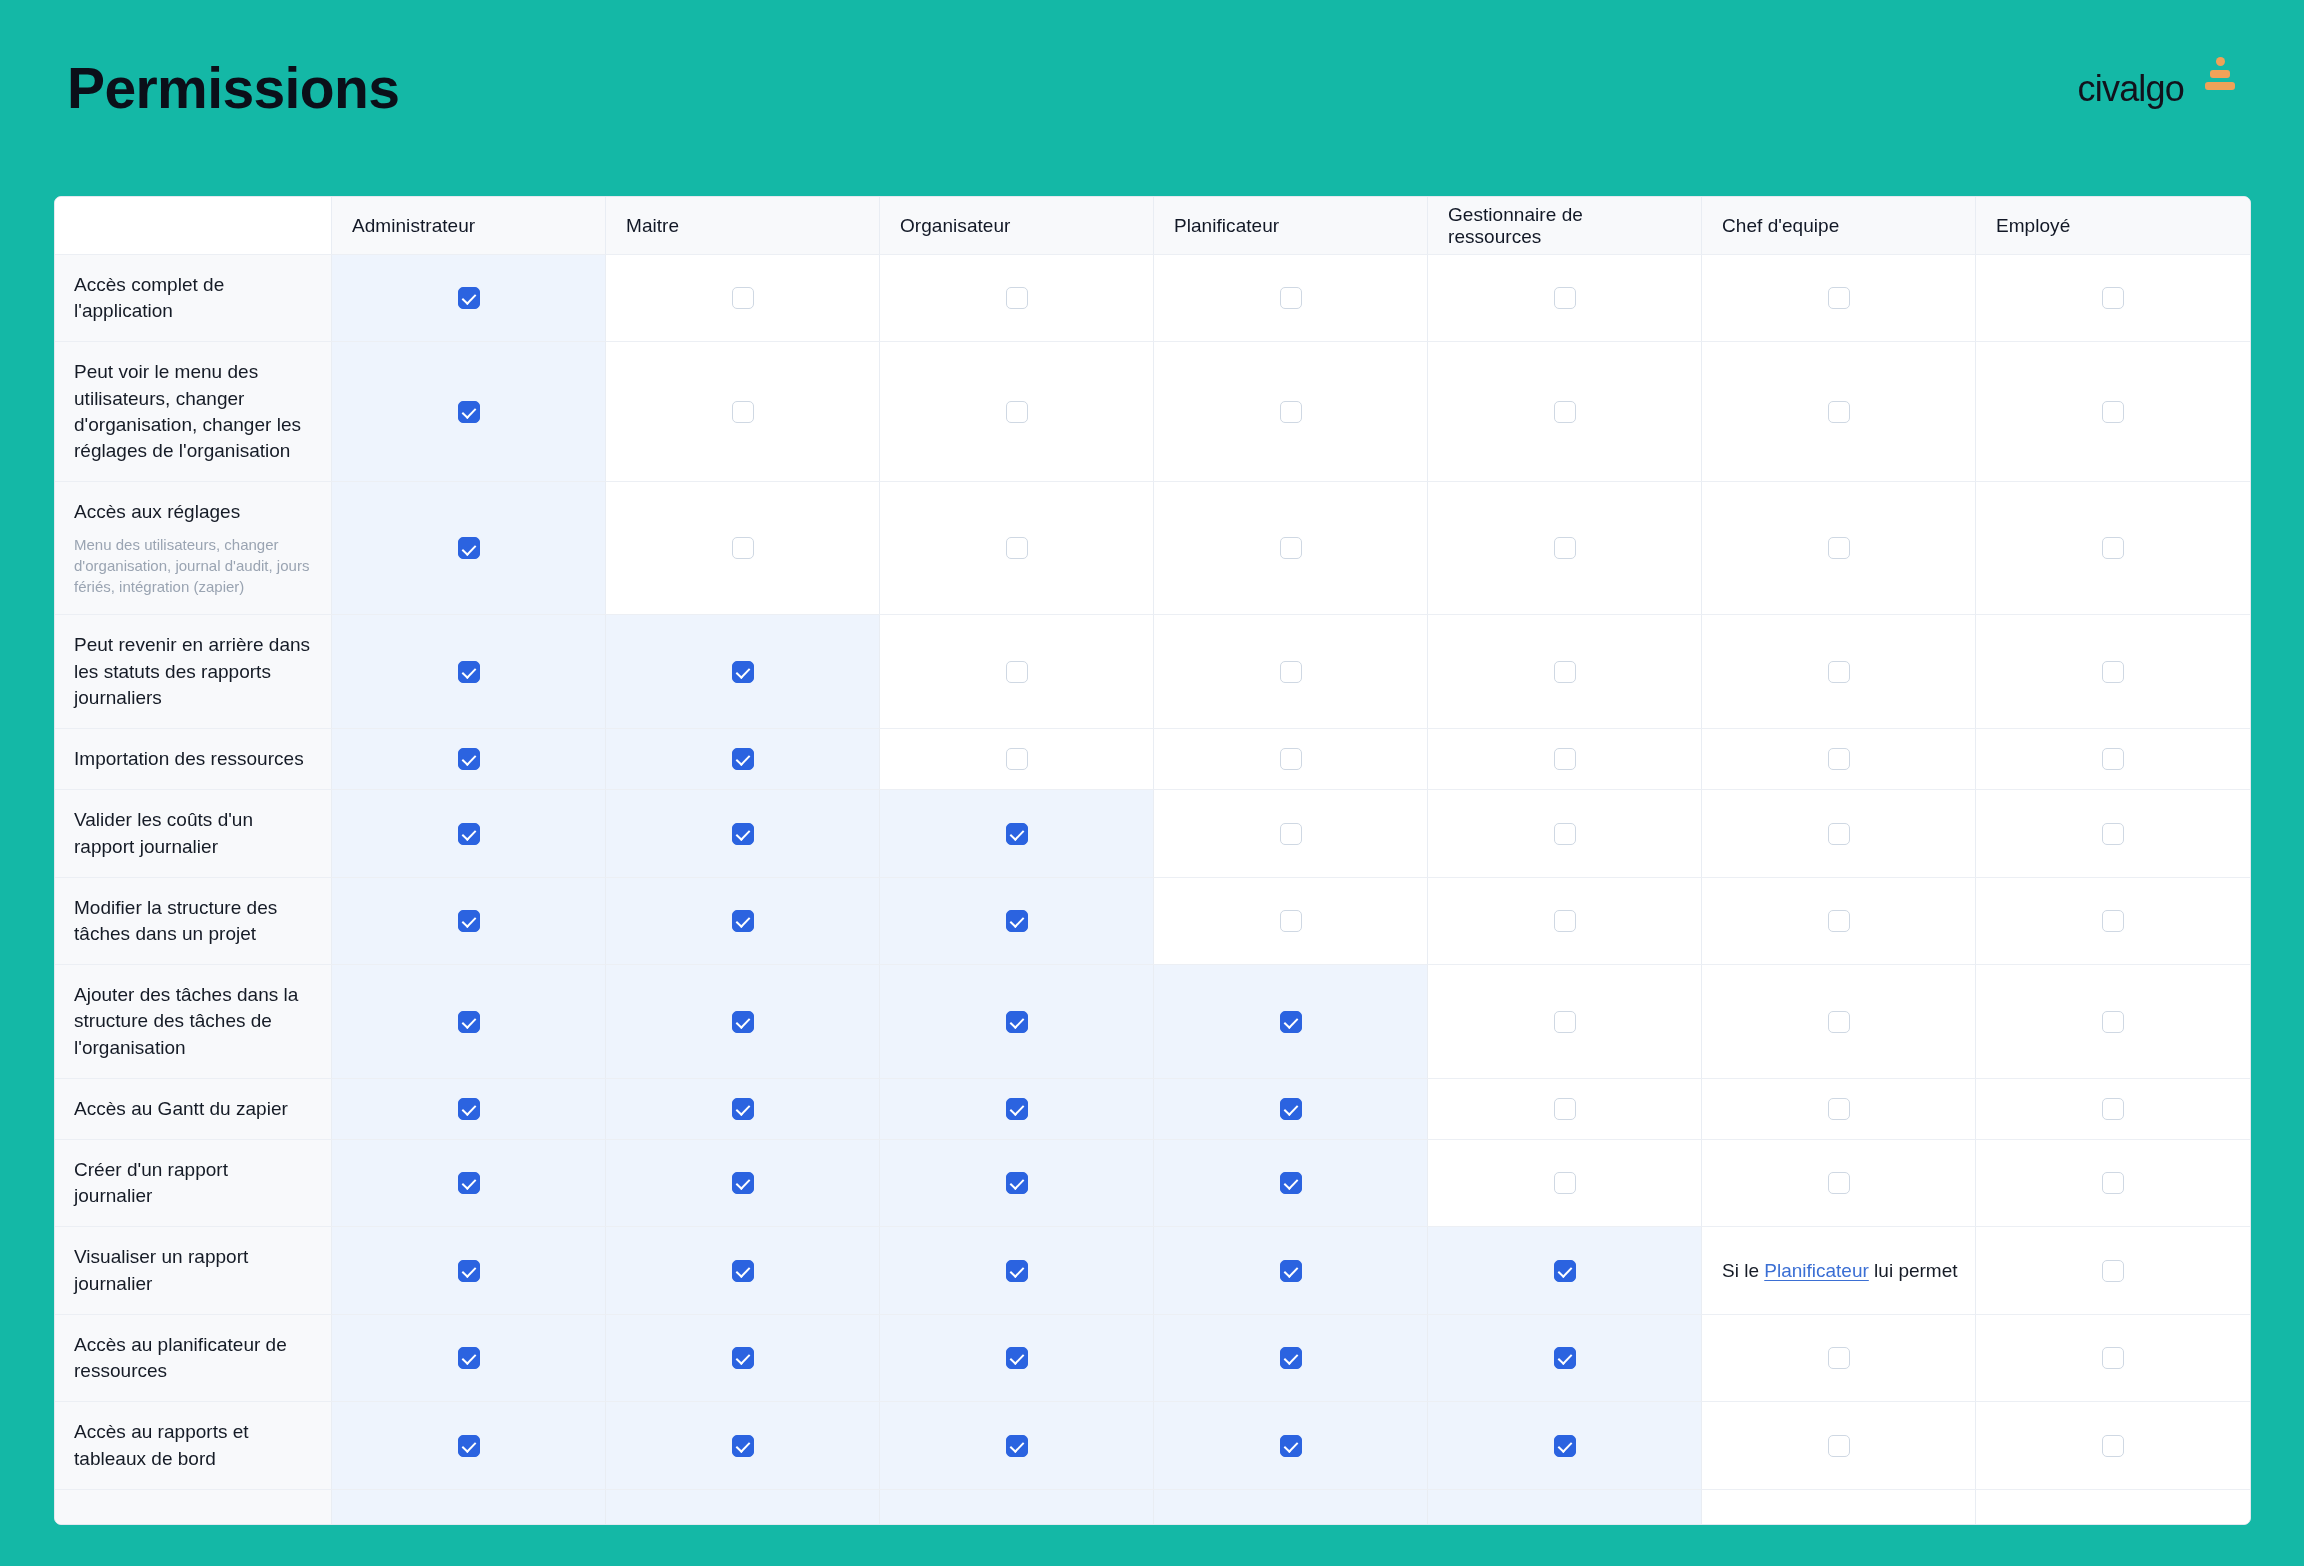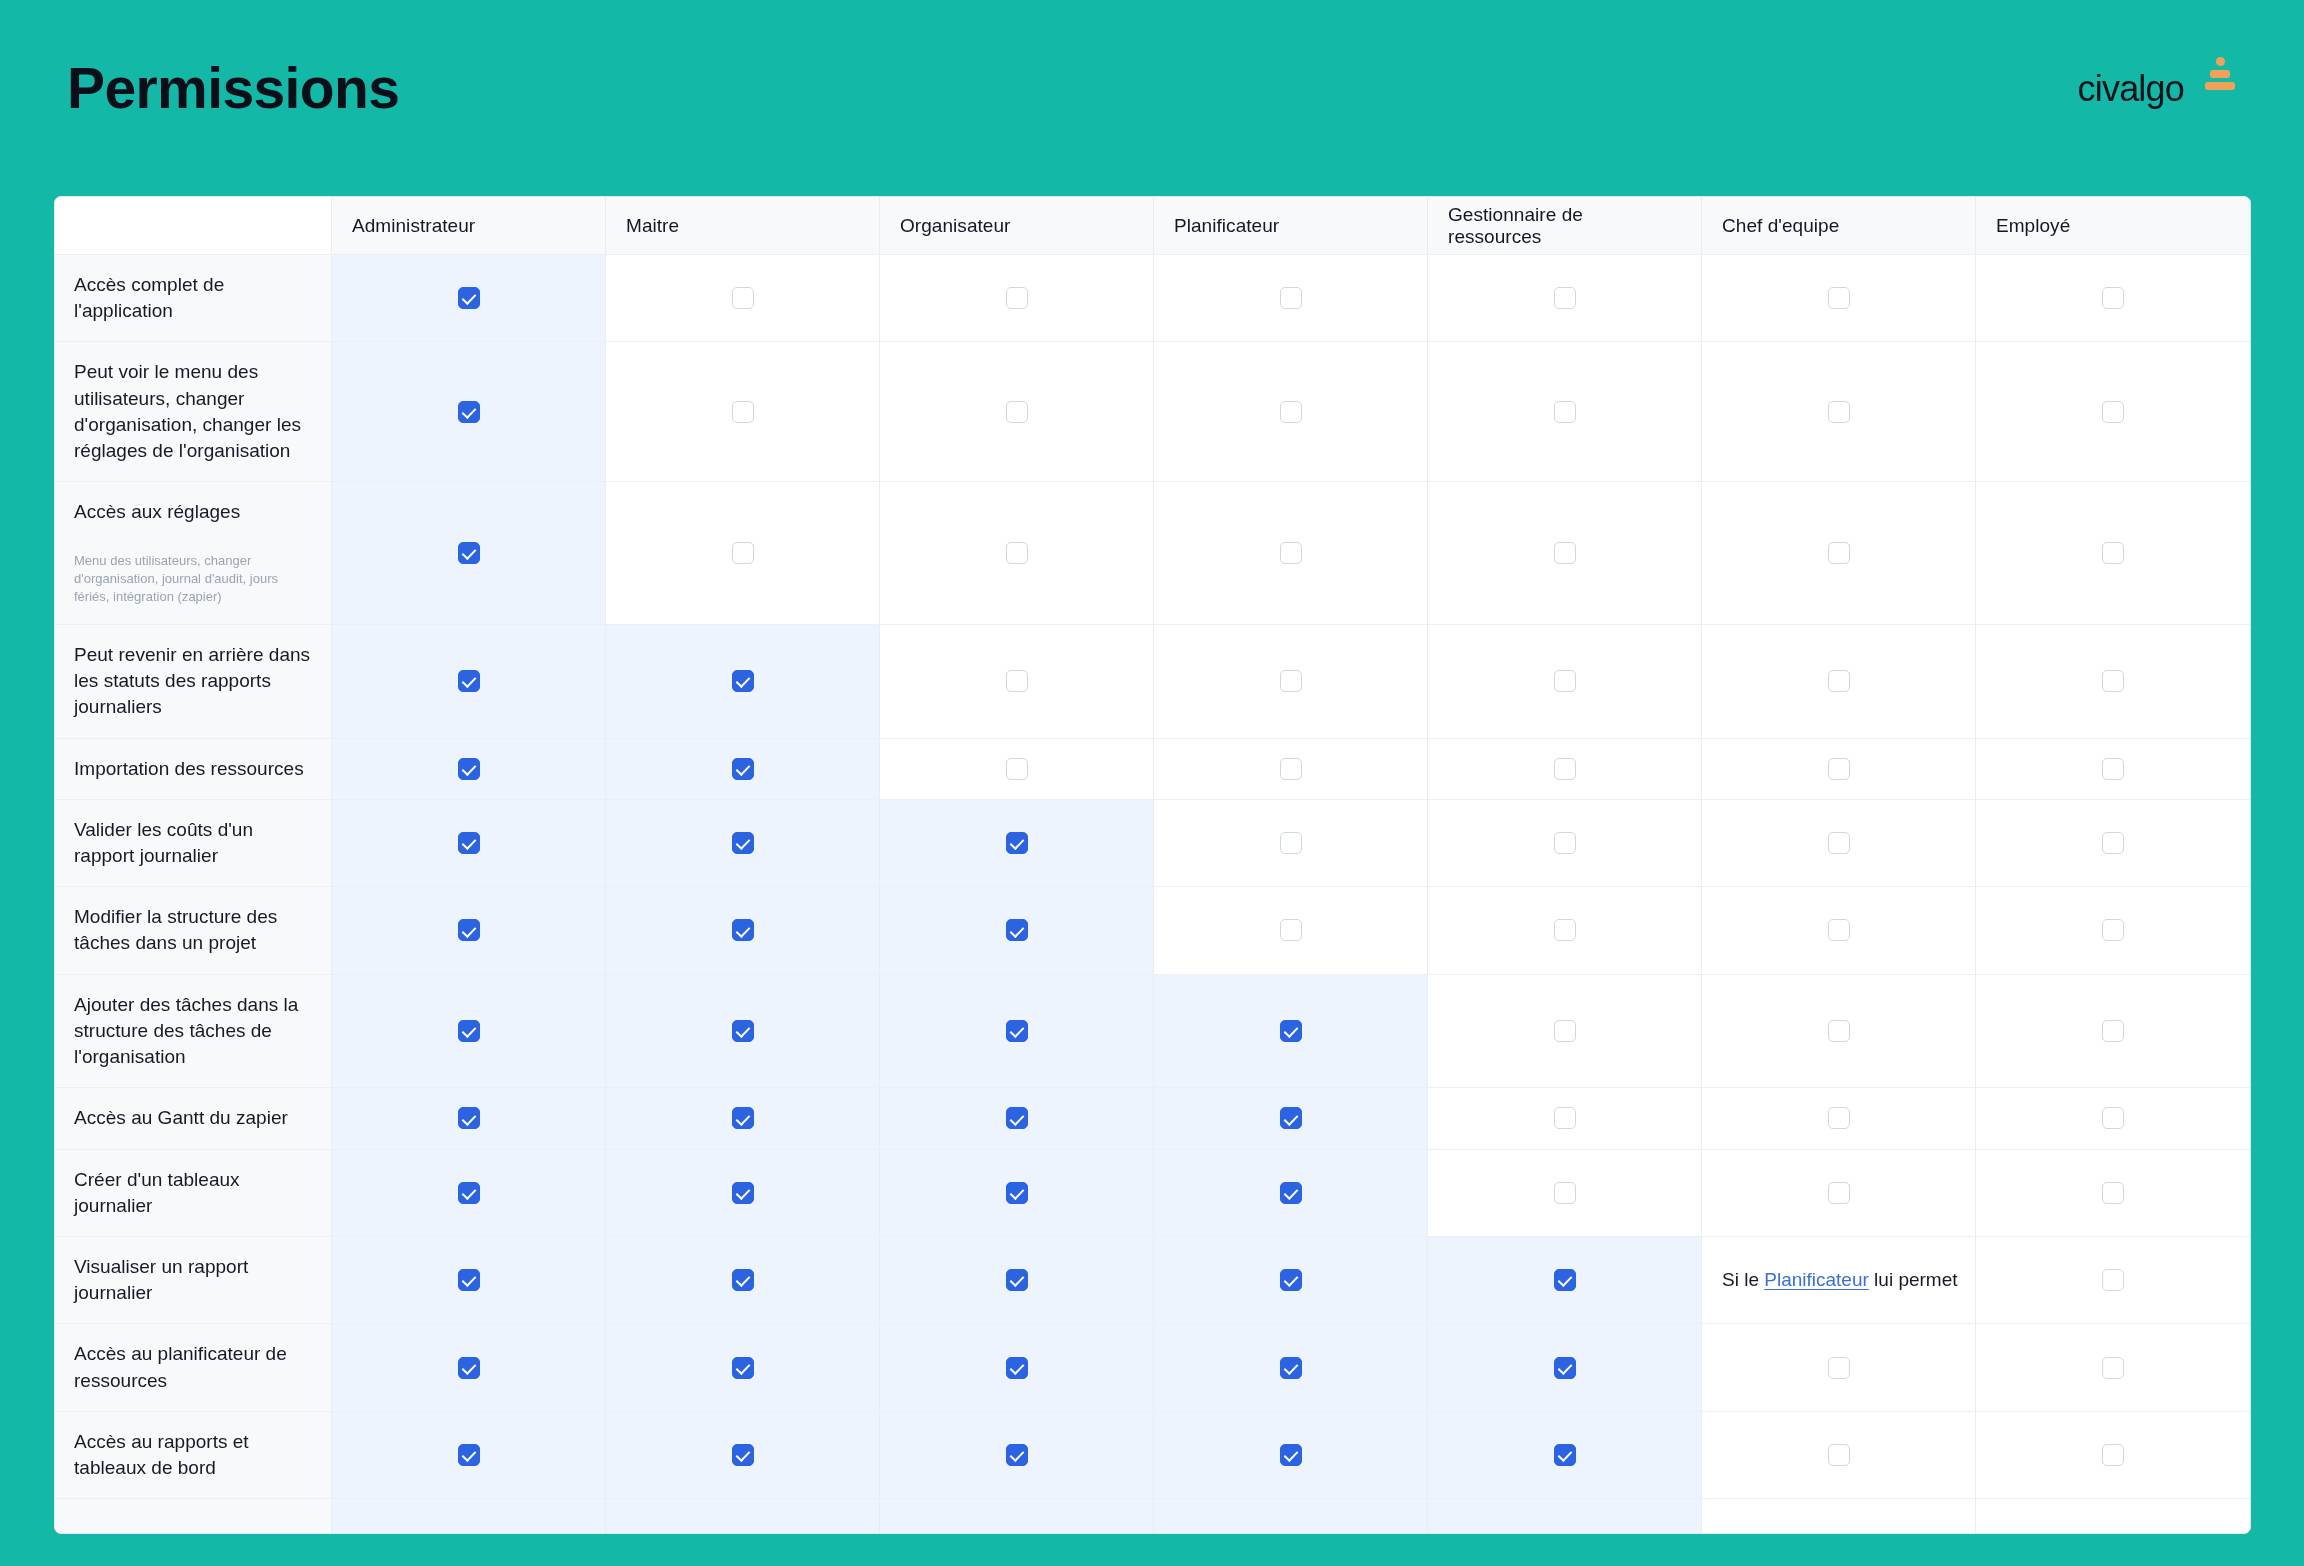--- a/index.html
+++ b/index.html
@@ -117,22 +117,22 @@
   td.label {
     background: #f8f9fb;
     padding: 17px 20px 17px 19px;
     font-size: 19px;
     line-height: 1.38;
     color: #151b26;
     letter-spacing: 0.02px;
   }
   td.label .sub {
     display: block;
-    margin-top: 26px;
-    font-size: 13px;
+    margin-top: 8px;
+    font-size: 15px;
     line-height: 1.42;
     color: #9aa4b2;
     letter-spacing: 0.01px;
   }
 
   td.cell {
     background: #ffffff;
     text-align: center;
     padding: 0;
   }
@@ -307,21 +307,21 @@
             <td class="label"><span>Accès au Gantt du zapier</span></td>
             <td class="cell on"><span class="cb on"></span></td>
             <td class="cell on"><span class="cb on"></span></td>
             <td class="cell on"><span class="cb on"></span></td>
             <td class="cell on"><span class="cb on"></span></td>
             <td class="cell"><span class="cb off"></span></td>
             <td class="cell"><span class="cb off"></span></td>
             <td class="cell"><span class="cb off"></span></td>
           </tr>
           <tr>
-            <td class="label"><span>Créer d'un tableaux journalier</span></td>
+            <td class="label"><span>Créer d'un rapport journalier</span></td>
             <td class="cell on"><span class="cb on"></span></td>
             <td class="cell on"><span class="cb on"></span></td>
             <td class="cell on"><span class="cb on"></span></td>
             <td class="cell on"><span class="cb on"></span></td>
             <td class="cell"><span class="cb off"></span></td>
             <td class="cell"><span class="cb off"></span></td>
             <td class="cell"><span class="cb off"></span></td>
           </tr>
           <tr>
             <td class="label"><span>Visualiser un rapport journalier</span></td>

